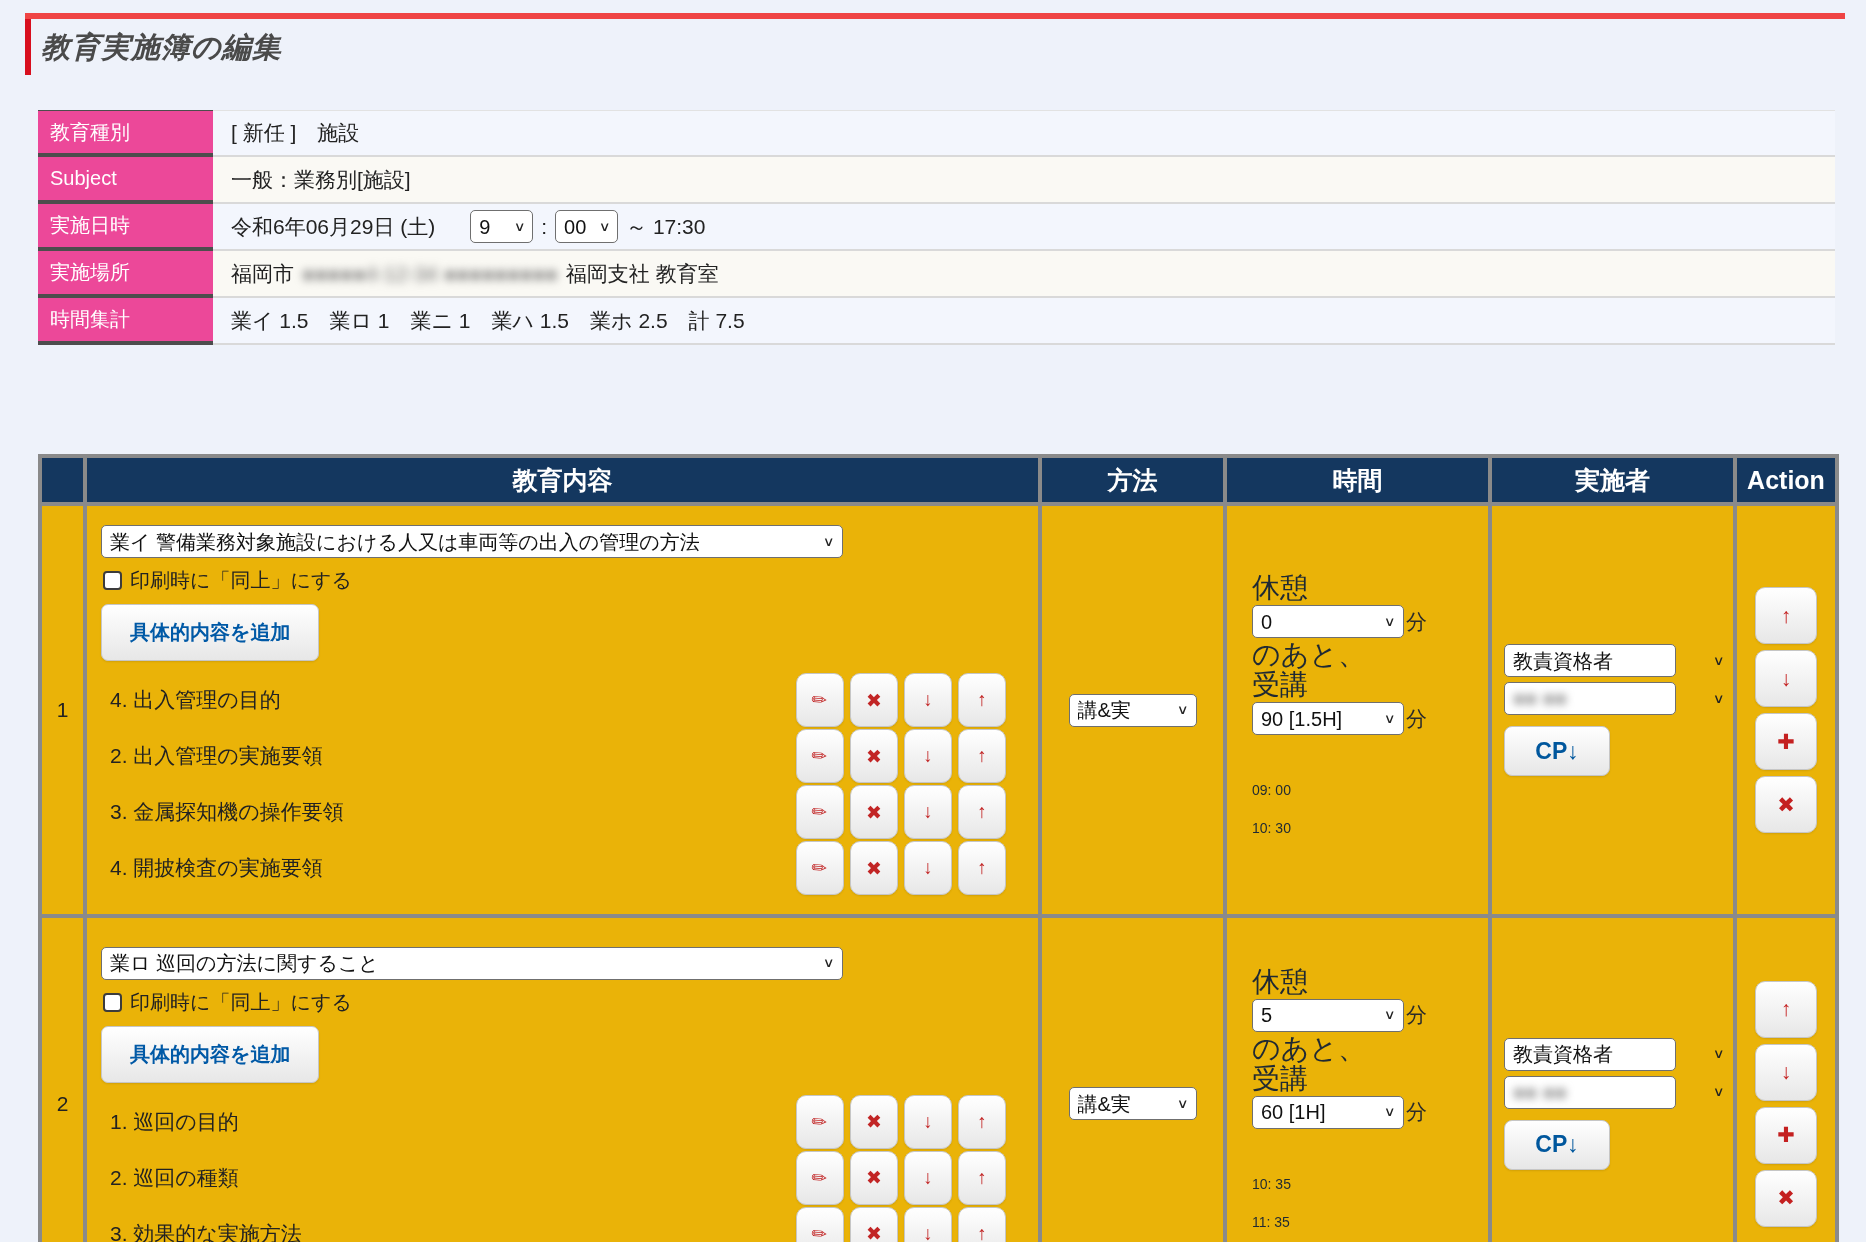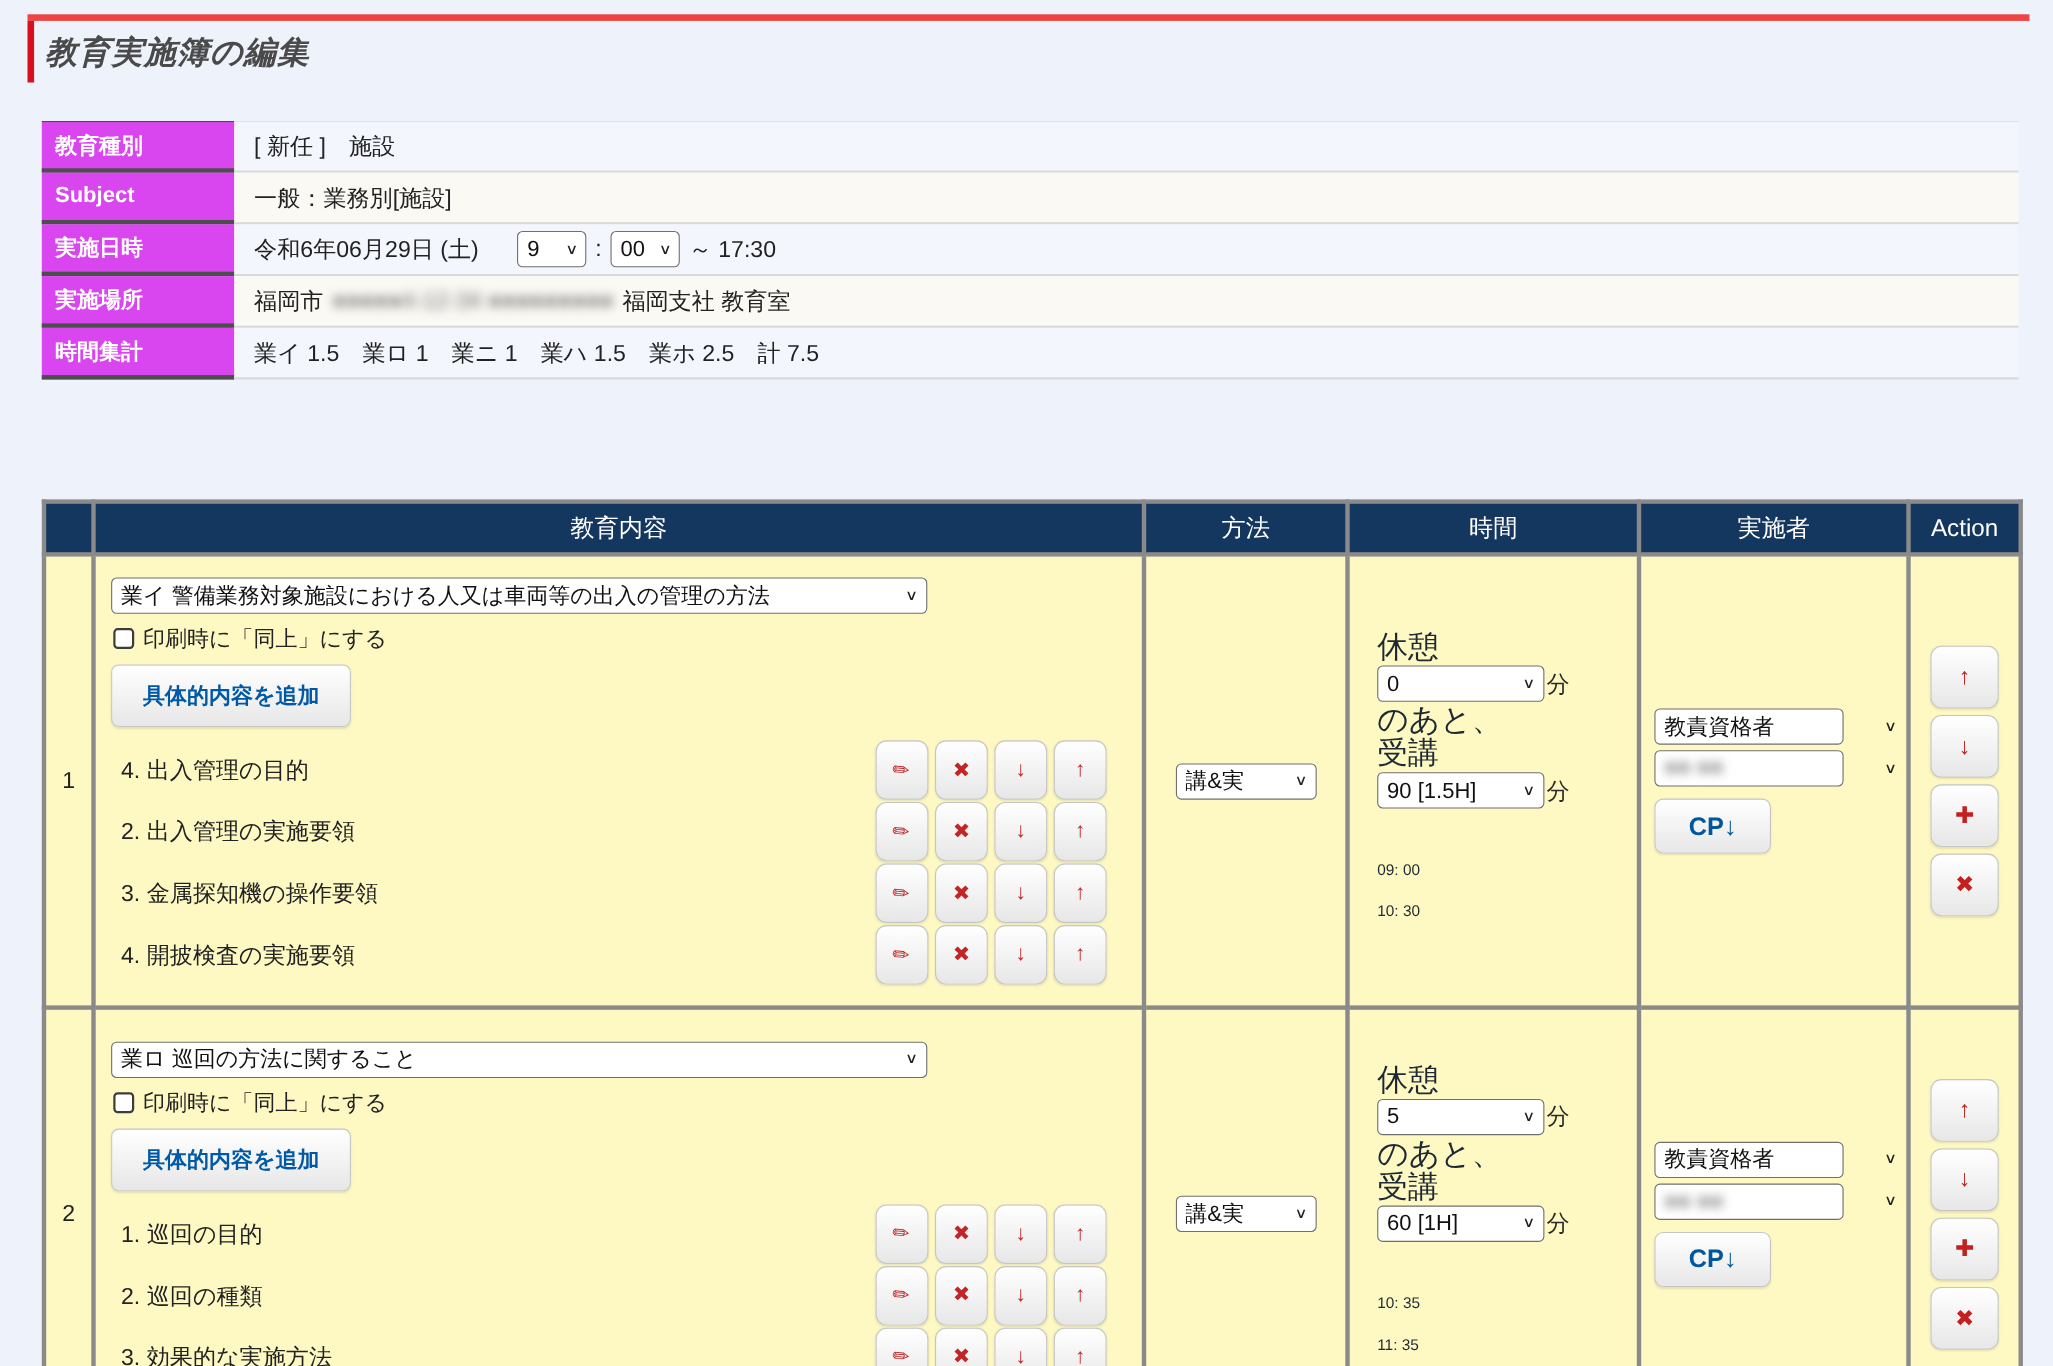--- a/index.html
+++ b/index.html
@@ -21,22 +21,22 @@
   .title-block .red-bar {
     position: absolute; left: 0; top: 0;
     width: 6px; height: 56px; background: #d80f1e;
   }
   .page-title { font-size: 29px; font-weight: bold; color: #4a4a4a; letter-spacing: 1px; }
 
   
   .info-table { margin: 30px 0 0 38px; width: 1797px; }
   .info-row { display: flex; height: 47px; }
   .info-label {
-    width: 175px; background: #d946ef; color: #fff;
-    font-size: 20px; font-weight: bold;
+    width: 175px; background: #ec4899; color: #fff;
+    font-size: 20px; font-weight: normal;
     display: flex; align-items: center; padding-left: 12px;
     border-bottom: 4px solid #4d4d4d; flex: none;
   }
   .info-row:first-child .info-label { border-top: 1px solid #4d4d4d; }
   .info-value {
     flex: 1; display: flex; align-items: center; gap: 8px;
     padding-left: 18px; font-size: 21px; color: #222;
     border-bottom: 2px solid #d9d9d9;
   }
   .info-row:first-child .info-value { border-top: 1px solid #e2e2e2; }
@@ -66,24 +66,24 @@
 
   .blurred { filter: blur(5px); color: #6b6b6b; user-select: none; }
 
   
   .edu-table {
     margin: 109px 0 0 38px; width: 1797px;
     border-collapse: collapse; table-layout: fixed;
   }
   .edu-table th, .edu-table td { border: 4px solid #8a8a8a; }
   .edu-table th {
-    background: #14375f; color: #fff; font-size: 22px; font-weight: normal;
+    background: #14375f; color: #fff; font-size: 25px; font-weight: bold;
     height: 48px; 
   }
-  .edu-table td { background: #fef9c3; vertical-align: middle; }
+  .edu-table td { background: #eab308; vertical-align: middle; }
   tr.row-1 { height: 412px; }
   tr.row-2 { height: 375px; }
 
   .cell-num { text-align: center; font-size: 21px; color: #222; }
   .cell-content { padding: 9px 32px 9px 14px; vertical-align: top; }
   .chk-row { display: flex; align-items: center; gap: 8px; margin: 9px 0 6px 2px; font-size: 20px; color: #222; }
   input.chk {
     appearance: none; -webkit-appearance: none;
     width: 19px; height: 19px; border: 2px solid #3c3c3c; border-radius: 4px;
     background: #fff; cursor: pointer;

